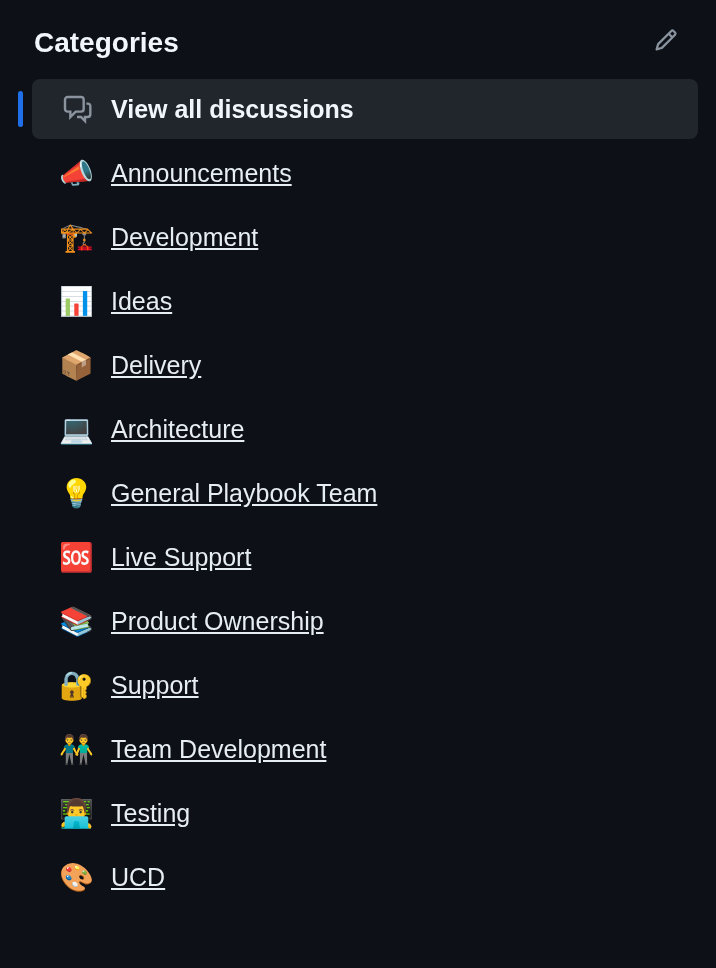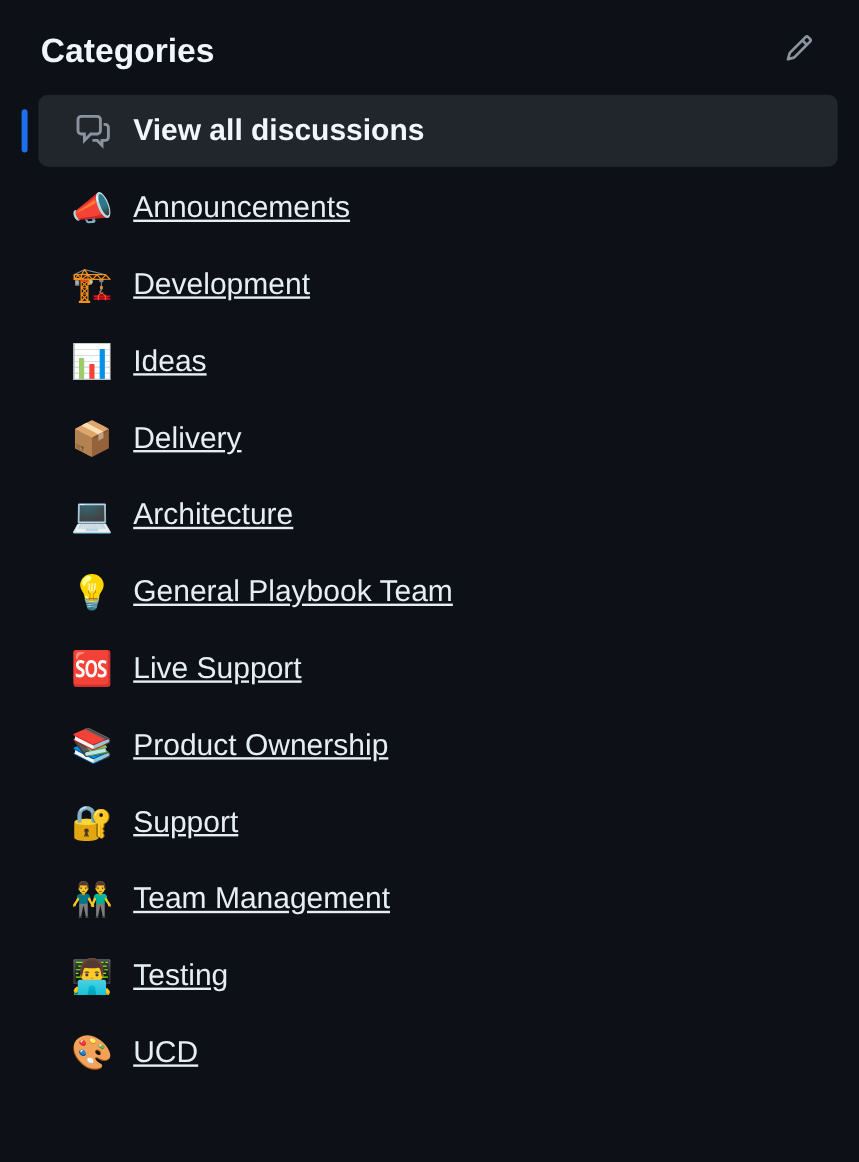--- a/index.html
+++ b/index.html
@@ -161,21 +161,21 @@
     <span class="category-label">Product Ownership</span>
   </div>
 
   <div class="category-item">
     <span class="category-icon">🔐</span>
     <span class="category-label">Support</span>
   </div>
 
   <div class="category-item">
     <span class="category-icon">👬</span>
-    <span class="category-label">Team Management</span>
+    <span class="category-label">Team Development</span>
   </div>
 
   <div class="category-item">
     <span class="category-icon">👨‍💻</span>
     <span class="category-label">Testing</span>
   </div>
 
   <div class="category-item">
     <span class="category-icon">🎨</span>
     <span class="category-label">UCD</span>

